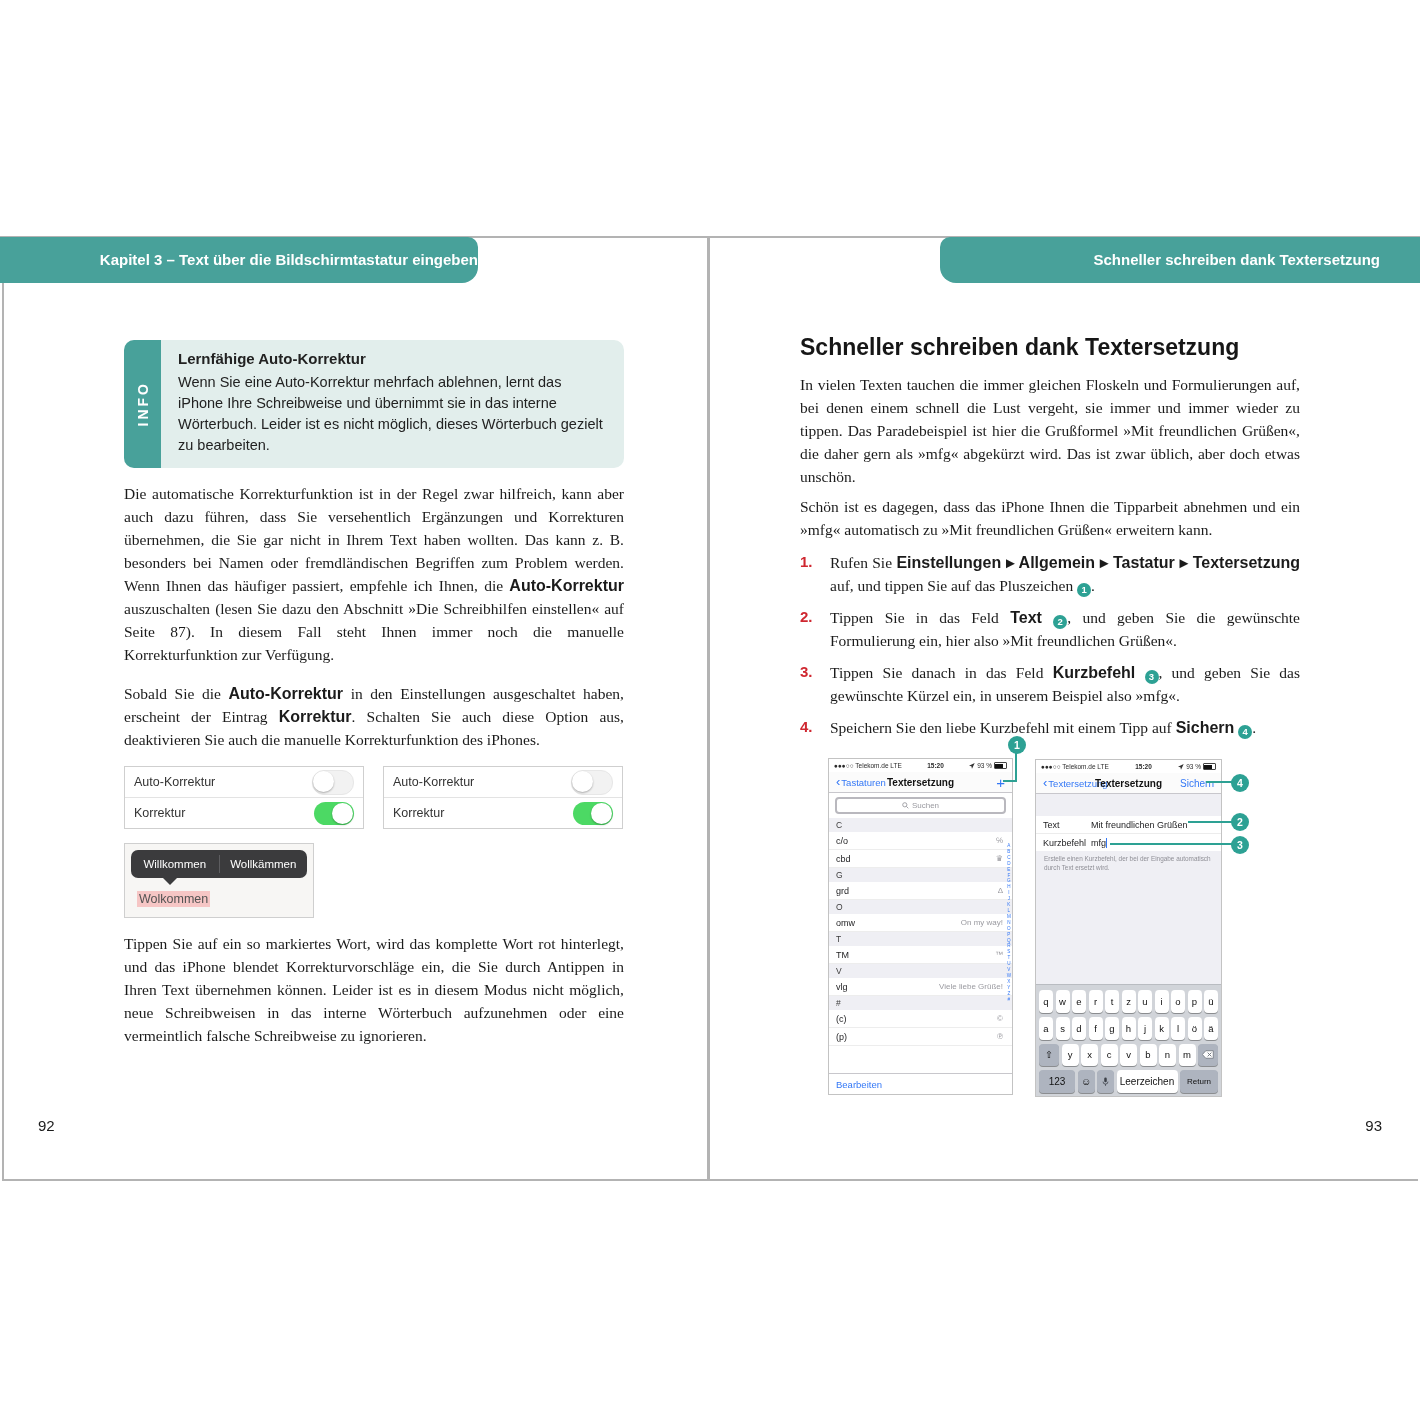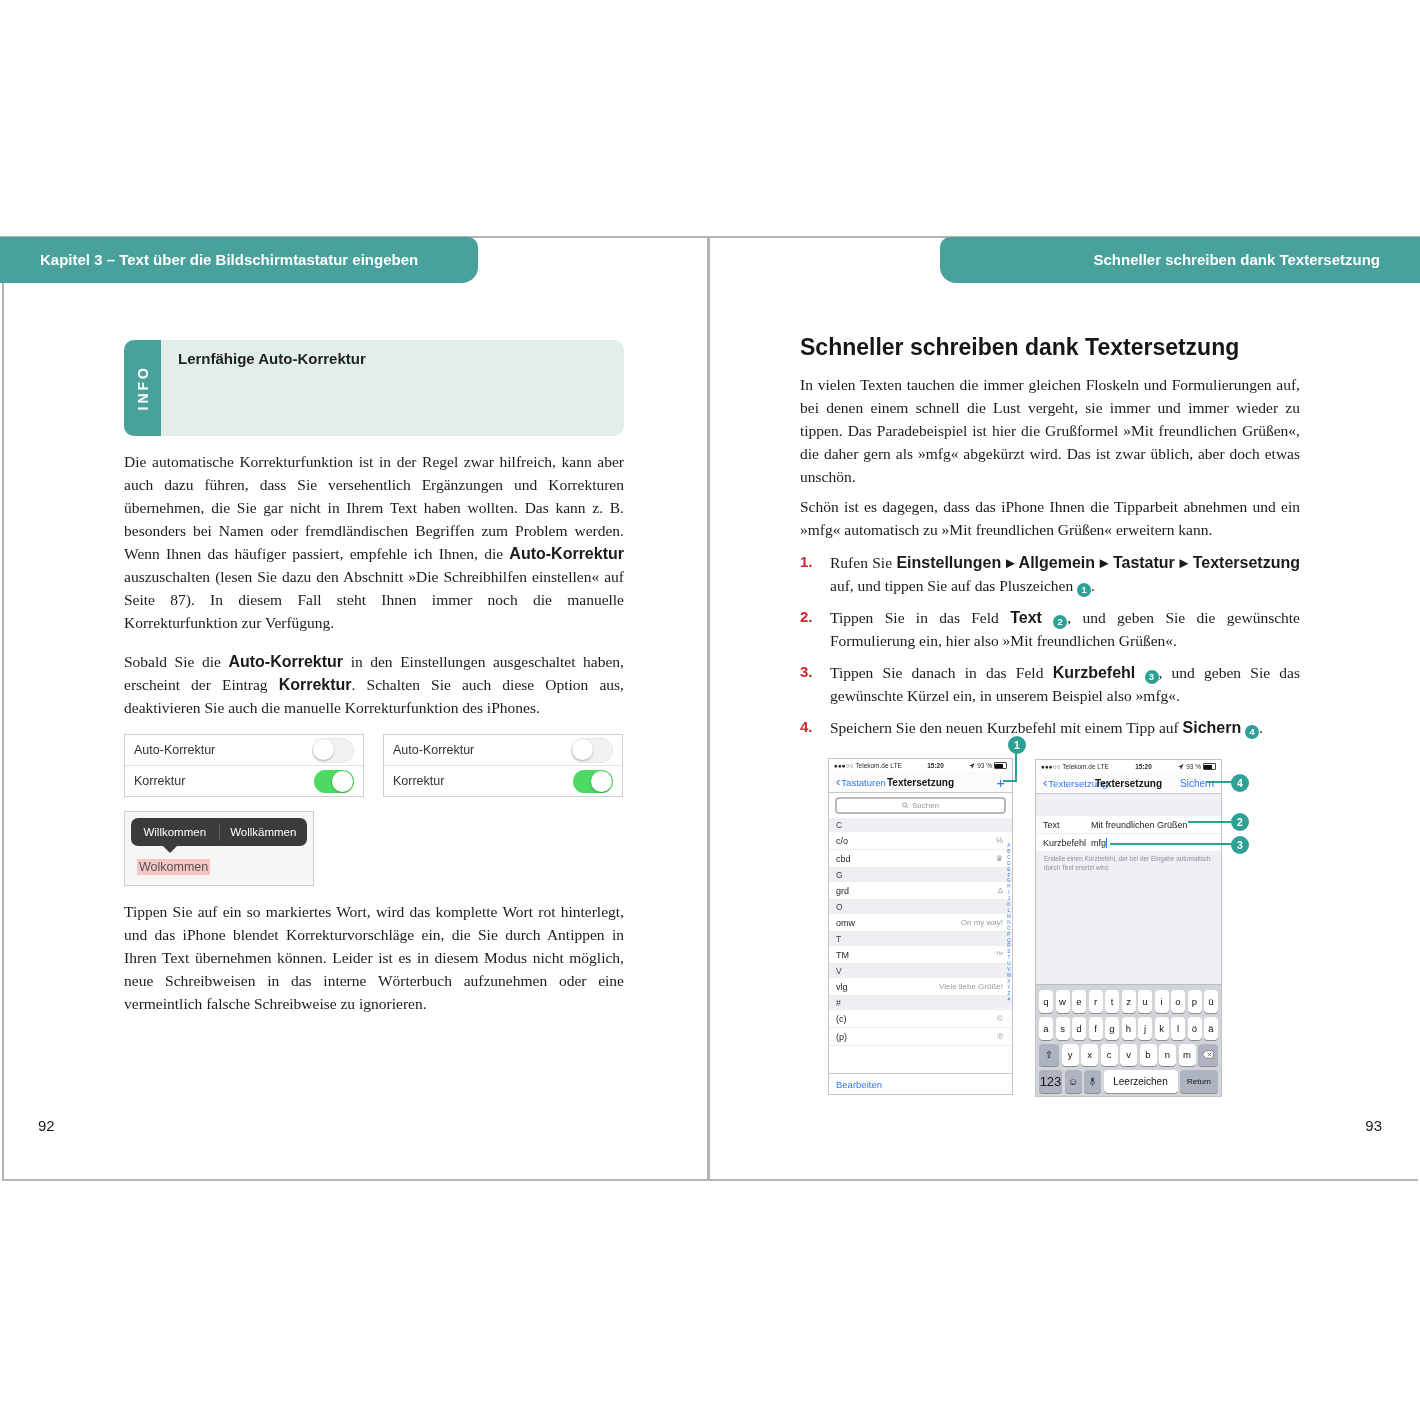--- a/index.html
+++ b/index.html
@@ -2,21 +2,21 @@
 <html><head>
 <meta charset="utf-8">
 <style>
   html,body{margin:0;padding:0;background:#fff;}
   .canvas{position:relative;width:1420px;height:1420px;background:#fff;overflow:hidden;
           font-family:"Liberation Sans",sans-serif;color:#1b1b1b;}
   
   .hline,.vline{position:absolute;background:#b3b3b3;}
   
   .band{position:absolute;top:237px;height:46px;background:#48a19a;color:#fff;
-        font-weight:bold;font-size:15px;line-height:46px;box-sizing:border-box;z-index:2;}
+        font-weight:bold;font-size:15px;line-height:46px;box-sizing:border-box;z-index:2;text-align:right;}
   .band-left{left:0;width:478px;border-radius:0 10px 16px 0;padding-left:40px;}
   .band-right{left:940px;width:480px;border-radius:10px 0 0 16px;text-align:right;padding-right:40px;}
   
   .col{position:absolute;width:500px;}
   .col-left{left:124px;top:340px;}
   .col-right{left:800px;top:334px;}
   .serif{font-family:"Liberation Serif",serif;font-size:15.5px;line-height:23px;
          color:#1b1b1b;text-align:justify;}
   .bs{font-family:"Liberation Sans",sans-serif;font-weight:bold;font-size:16px;}
   .rg{}
@@ -127,20 +127,21 @@
   <div class="band band-left">Kapitel 3 – Text über die Bildschirmtastatur eingeben</div>
   <div class="band band-right">Schneller schreiben dank Textersetzung</div>
 
   <div class="col col-left">
 
     <div class="infobox">
       <div class="infotab">
         <span>INFO</span>
       </div>
       <div class="infotitle">Lernfähige Auto-Korrektur</div>
+      <div class="infobody">Wenn Sie eine Auto-Korrektur mehrfach ablehnen, lernt das iPhone Ihre Schreibweise und übernimmt sie in das interne Wörterbuch. Leider ist es nicht möglich, dieses Wörterbuch gezielt zu bearbeiten.</div>
     </div>
 
     <p class="serif para"><span class="rg">Die automatische Korrekturfunktion ist in der Regel zwar hilfreich, kann aber auch dazu führen, dass Sie versehentlich Ergänzungen und Korrekturen übernehmen, die Sie gar nicht in Ihrem Text haben wollten. Das kann z. B. besonders bei Namen oder fremdländischen Begriffen zum Problem werden. Wenn Ihnen das häufiger passiert, empfehle ich Ihnen, die </span><span class="bs">Auto-Korrektur</span><span class="rg"> auszuschalten (lesen Sie dazu den Abschnitt »Die Schreibhilfen einstellen« auf Seite 87). In diesem Fall steht Ihnen immer noch die manuelle Korrekturfunktion zur Verfügung.</span></p>
 
     <p class="serif para" style="margin-top:10px"><span class="rg">Sobald Sie die </span><span class="bs">Auto-Korrektur</span><span class="rg"> in den Einstellungen ausgeschaltet haben, erscheint der Eintrag </span><span class="bs">Korrektur</span><span class="rg">. Schalten Sie auch diese Option aus, deaktivieren Sie auch die manuelle Korrekturfunktion des iPhones.</span></p>
 
     <div class="panels">
       <div class="panel">
         <div class="row">
           <span>Auto-Korrektur</span>
@@ -201,21 +202,21 @@
       <div class="step">
         <span class="num">2.</span>
         <span class="txt serif"><span class="rg">Tippen Sie in das Feld </span><span class="bs">Text</span><span class="rg"> </span><span class="co">2</span><span class="rg">, und geben Sie die gewünschte Formulierung ein, hier also »Mit freundlichen Grüßen«.</span></span>
       </div>
       <div class="step">
         <span class="num">3.</span>
         <span class="txt serif"><span class="rg">Tippen Sie danach in das Feld </span><span class="bs">Kurzbefehl</span><span class="rg"> </span><span class="co">3</span><span class="rg">, und geben Sie das gewünschte Kürzel ein, in unserem Beispiel also »mfg«.</span></span>
       </div>
       <div class="step">
         <span class="num">4.</span>
-        <span class="txt serif"><span class="rg">Speichern Sie den neuen Kurzbefehl mit einem Tipp auf </span><span class="bs">Sichern</span><span class="rg"> </span><span class="co">4</span><span class="rg">.</span></span>
+        <span class="txt serif"><span class="rg">Speichern Sie den liebe Kurzbefehl mit einem Tipp auf </span><span class="bs">Sichern</span><span class="rg"> </span><span class="co">4</span><span class="rg">.</span></span>
       </div>
     </div>
   </div>
 
   <div class="phone" style="left:828px;top:758px;width:185px;height:337px;">
     <div class="p-status">
       <span>●●●○○ Telekom.de LTE</span>
       <span style="font-weight:bold">15:20</span>
       <span class="r">
         <svg width="6" height="6" viewBox="0 0 10 10">
@@ -397,21 +398,21 @@
             <span class="key">m</span>
           </span>
         <span class="key sp" style="width:20px">
             <svg width="12" height="9" viewBox="0 0 16 12">
               <path d="M5 1h10v10H5L0.5 6z" fill="#fdfdfd" stroke="#6a6f77" stroke-width="1"></path>
               <path d="M7.5 3.5l5 5M12.5 3.5l-5 5" stroke="#6a6f77" stroke-width="1.2"></path>
             </svg>
           </span>
       </div>
       <div class="krow">
-        <span class="key sp" style="width:23px;font-size:13px">123</span>
+        <span class="key sp" style="width:36px;font-size:10px">123</span>
         <span class="key sp" style="width:17px;font-size:10px">☺</span>
         <span class="key sp" style="width:17px">
             <svg width="7" height="10" viewBox="0 0 10 14">
               <rect x="3.2" y="0.5" width="3.6" height="7" rx="1.8" fill="#3c4047"></rect>
               <path d="M1.5 6.5a3.5 3.5 0 0 0 7 0" fill="none" stroke="#3c4047" stroke-width="1.1"></path>
               <line x1="5" y1="10" x2="5" y2="12.5" stroke="#3c4047" stroke-width="1.1"></line>
             </svg>
           </span>
         <span class="key" style="font-size:10px">Leerzeichen</span>
         <span class="key sp" style="width:38px;font-size:8px">Return</span>

